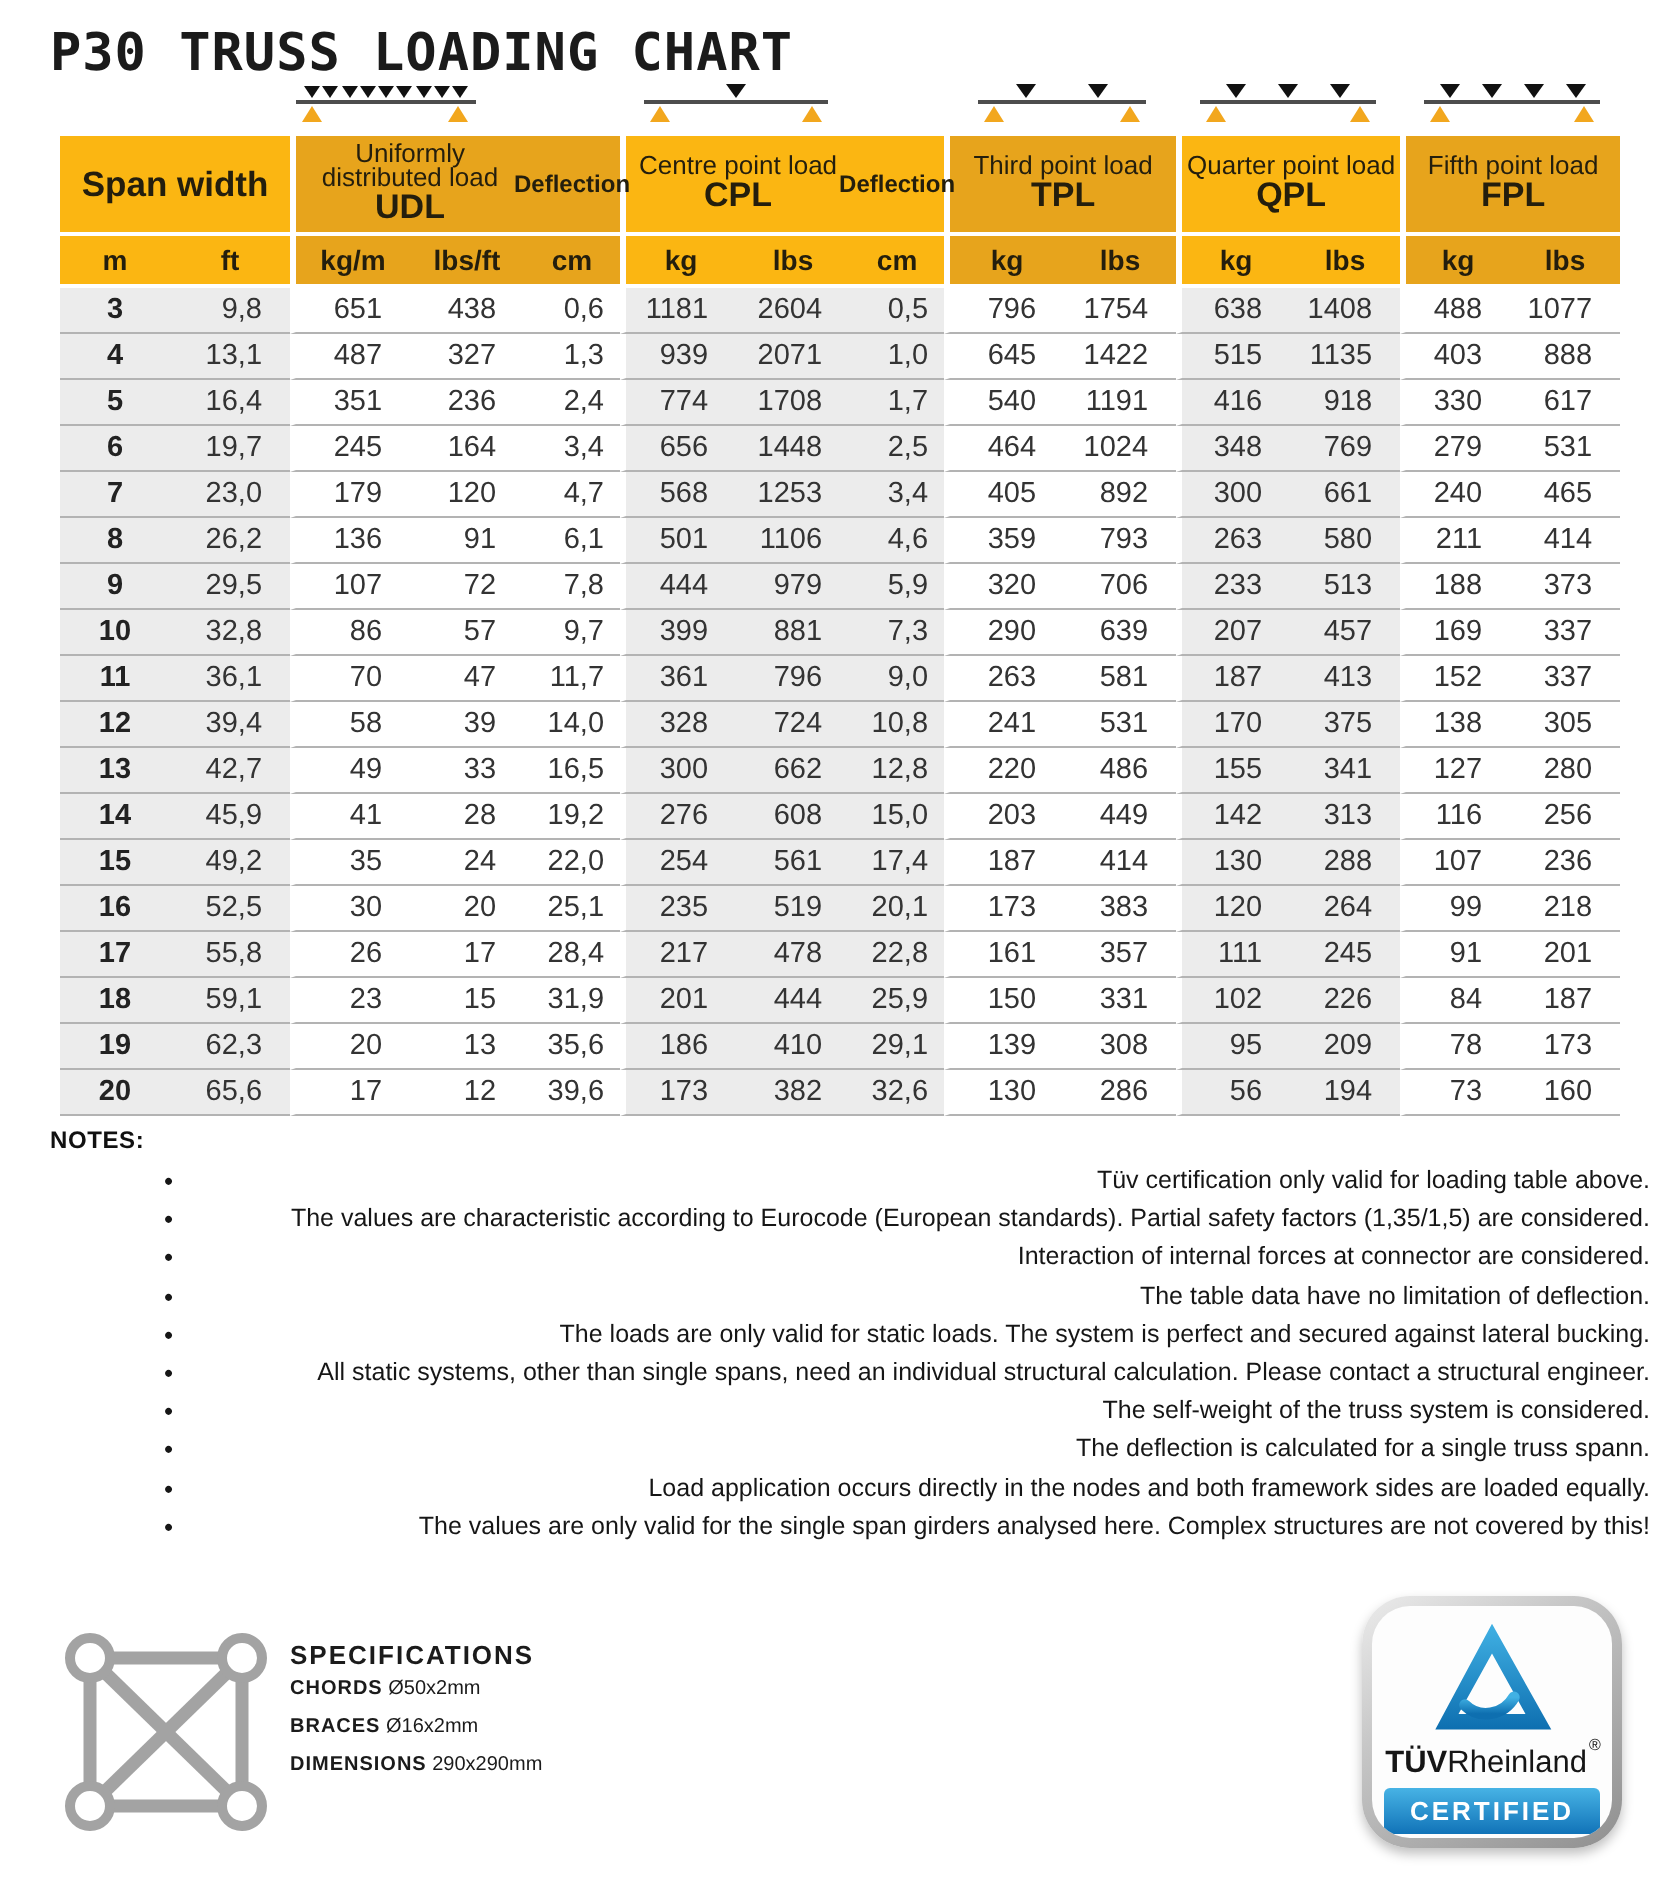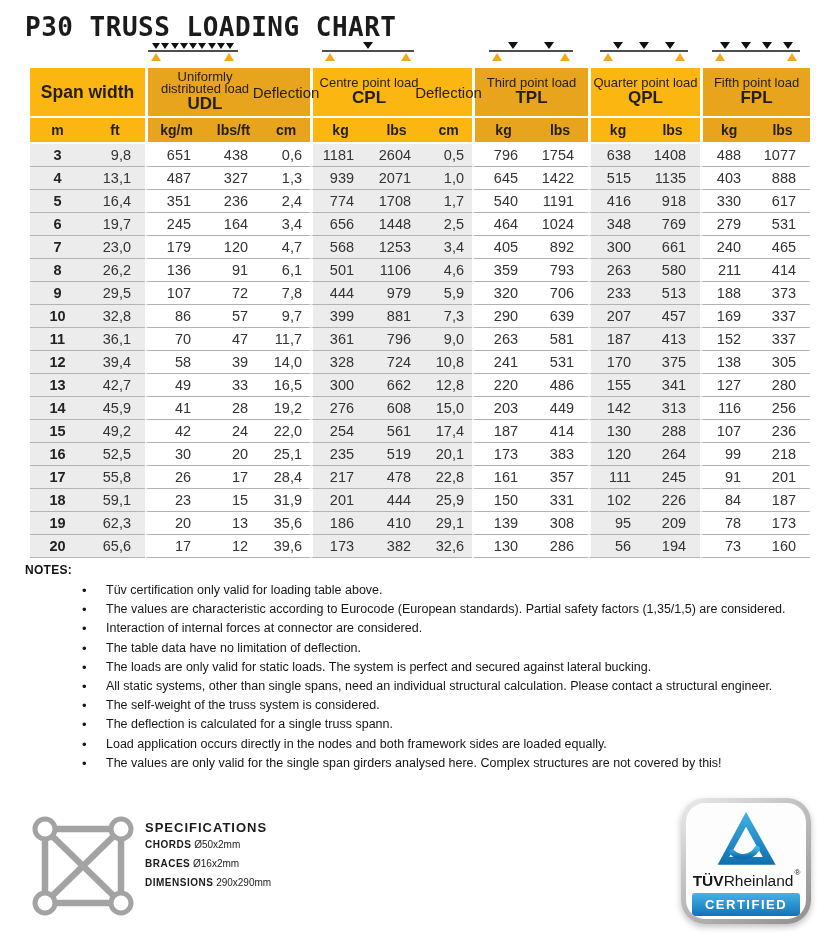--- a/index.html
+++ b/index.html
@@ -31,33 +31,33 @@
   table.loading{position:absolute;top:68px;left:30px;width:780px;
         border-collapse:separate;border-spacing:0;table-layout:fixed;}
   .bright{background:var(--bright,#FBB612);}
   .dark{background:var(--dark,#E7A41C);}
   th{font-weight:bold;color:#241e0d;padding:0;}
   .group-row th{height:48px;vertical-align:middle;border-bottom:2px solid #fff;}
   .group-cell{display:flex;flex-direction:column;justify-content:center;align-items:center;height:48px;}
   .g-small{font-size:13px;font-weight:400;line-height:11.5px;max-width:112px;text-align:center;}
   .g-abbr{font-size:17px;font-weight:800;line-height:18px;margin-top:1px;}
   .g-big{font-size:17.5px;font-weight:800;}
-  .g-defl{font-size:15px;font-weight:400;}
+  .g-defl{font-size:12px;font-weight:700;}
   .unit-row td{height:22px;text-align:center;font-weight:bold;font-size:14px;color:#241e0d;border-bottom:2px solid #fff;}
   .sep{border-left:3px solid #fff;}
   tbody td{height:22px;font-size:14.5px;color:#333;text-align:right;padding:0 14px 0 0;
            border-bottom:1px solid #b3b3b3;background:#fff;}
   tbody td.stripe{background:var(--stripe,#ECECEC);}
   tbody td.pad-s{padding-right:8px;}
   tbody td.col-m{text-align:center;font-weight:bold;padding:0;color:#222;}
 
   
   .notes{position:absolute;top:563px;left:25px;width:800px;}
   .notes-heading{font-size:12px;font-weight:bold;letter-spacing:.3px;color:#111;}
-  .notes ul{margin:4px 0 0 0;padding:0 0 0 57px;list-style:none;}
+  .notes ul{margin:4px 0 0 0;padding:0 0 0 57px;list-style:none;text-align:right;}
   .notes li{position:relative;font-size:12.5px;line-height:19.2px;color:#161616;padding-left:24px;}
   .notes li::before{content:"\2022";position:absolute;left:0;top:0;font-size:13px;}
 
   
   .footer{position:absolute;top:806px;left:0;width:840px;height:145px;}
   .truss-icon{position:absolute;left:28px;top:8px;}
   .specs{position:absolute;left:145px;top:14px;}
   .specs-heading{font-size:13px;font-weight:bold;letter-spacing:1px;color:#1b1b1b;}
   .spec-line{font-size:10px;line-height:19px;color:#1b1b1b;}
   .spec-line .lbl{font-weight:bold;letter-spacing:.5px;}
@@ -423,21 +423,21 @@
           <td class="plain sep">203</td>
           <td class="plain">449</td>
           <td class="stripe sep">142</td>
           <td class="stripe">313</td>
           <td class="plain sep">116</td>
           <td class="plain">256</td>
         </tr>
         <tr>
           <td class="stripe col-m">15</td>
           <td class="stripe">49,2</td>
-          <td class="plain sep">42</td>
+          <td class="plain sep">35</td>
           <td class="plain">24</td>
           <td class="plain pad-s">22,0</td>
           <td class="stripe sep">254</td>
           <td class="stripe">561</td>
           <td class="stripe pad-s">17,4</td>
           <td class="plain sep">187</td>
           <td class="plain">414</td>
           <td class="stripe sep">130</td>
           <td class="stripe">288</td>
           <td class="plain sep">107</td>

